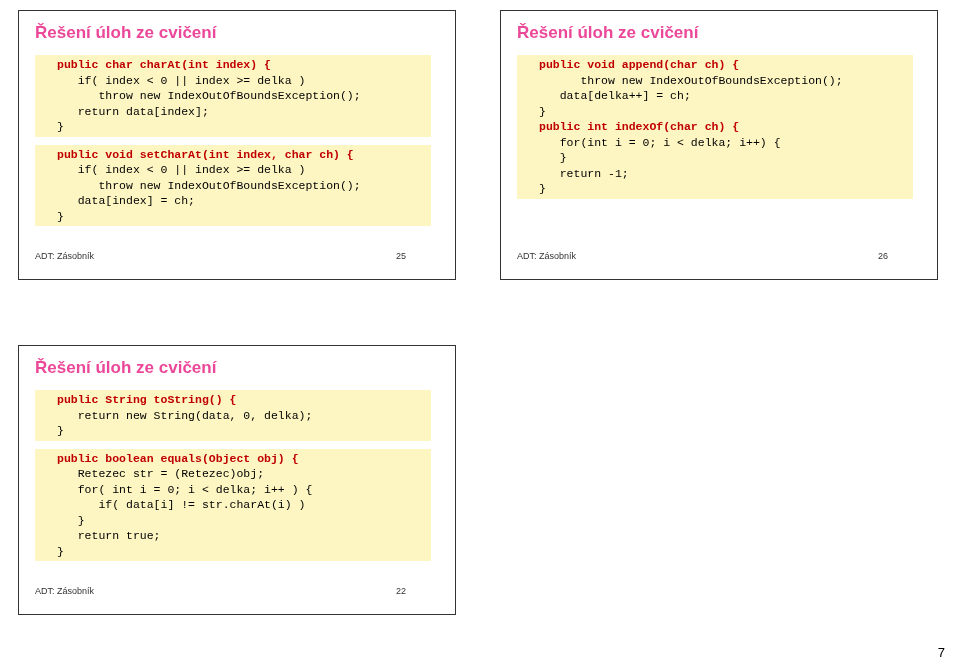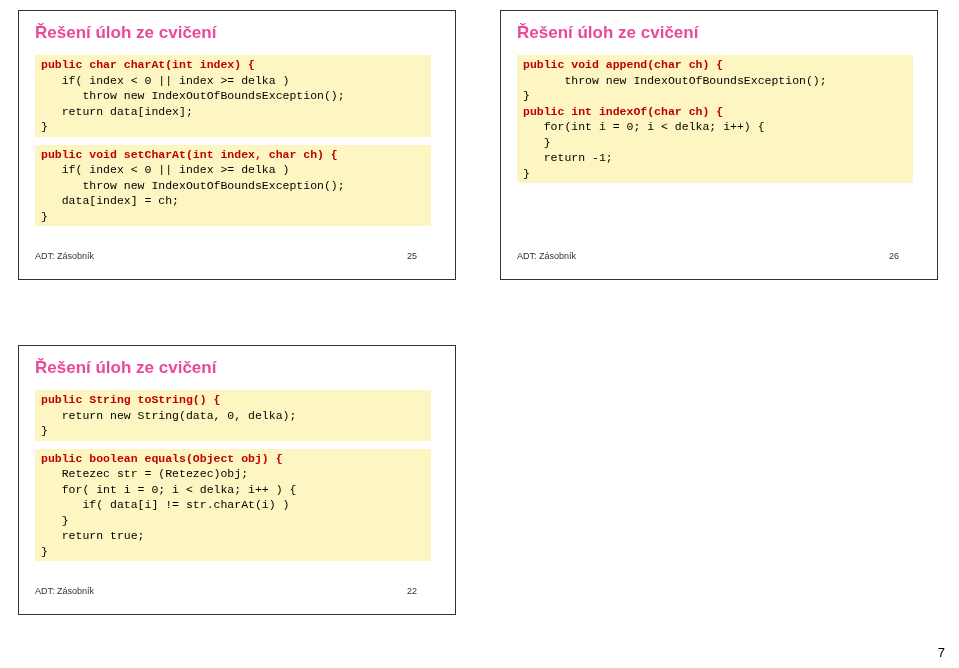--- a/index.html
+++ b/index.html
@@ -29,21 +29,21 @@
     color: #000;
   }
   .title {
     color: #ec4899;
     font-weight: bold;
     font-size: 17px;
     margin: 0 0 12px 0;
   }
   .codeblock {
     background: #fdf6c3;
-    padding: 2px 0 2px 0;
+    padding: 2px 0 2px 16px;
     margin: 0 8px 8px 0;
     font-family: "Courier New", monospace;
     font-size: 11.5px;
     line-height: 1.35;
     color: #000;
   }
   .cline {
     white-space: pre;
     padding: 0 6px;
   }
@@ -52,21 +52,21 @@
     position: absolute;
     bottom: 6px;
     left: 0;
     right: 0;
     text-align: left;
     font-size: 9px;
     color: #333;
   }
   .footer .num {
     position: absolute;
-    right: 22px;
+    right: 33px;
   }
   .content {
     position: relative;
     height: 100%;
   }
 </style>
 </head>
 <body>
 
 <div class="slide slide-25">
@@ -96,20 +96,21 @@
   </div>
 </div>
 
 <div class="slide slide-26">
   <div class="content">
     <h3 class="title">Řešení úloh ze cvičení</h3>
 
     <div class="codeblock">
       <div class="cline red">public void append(char ch) {</div>
       <div class="cline">      throw new IndexOutOfBoundsException();</div>
+      <div class="cline">   data[delka++] = ch;</div>
       <div class="cline">}</div>
       <div class="cline red">public int indexOf(char ch) {</div>
       <div class="cline">   for(int i = 0; i &lt; delka; i++) {</div>
       <div class="cline">   }</div>
       <div class="cline">   return -1;</div>
       <div class="cline">}</div>
     </div>
 
     <div class="footer">
       <span>ADT: Zásobník</span>

